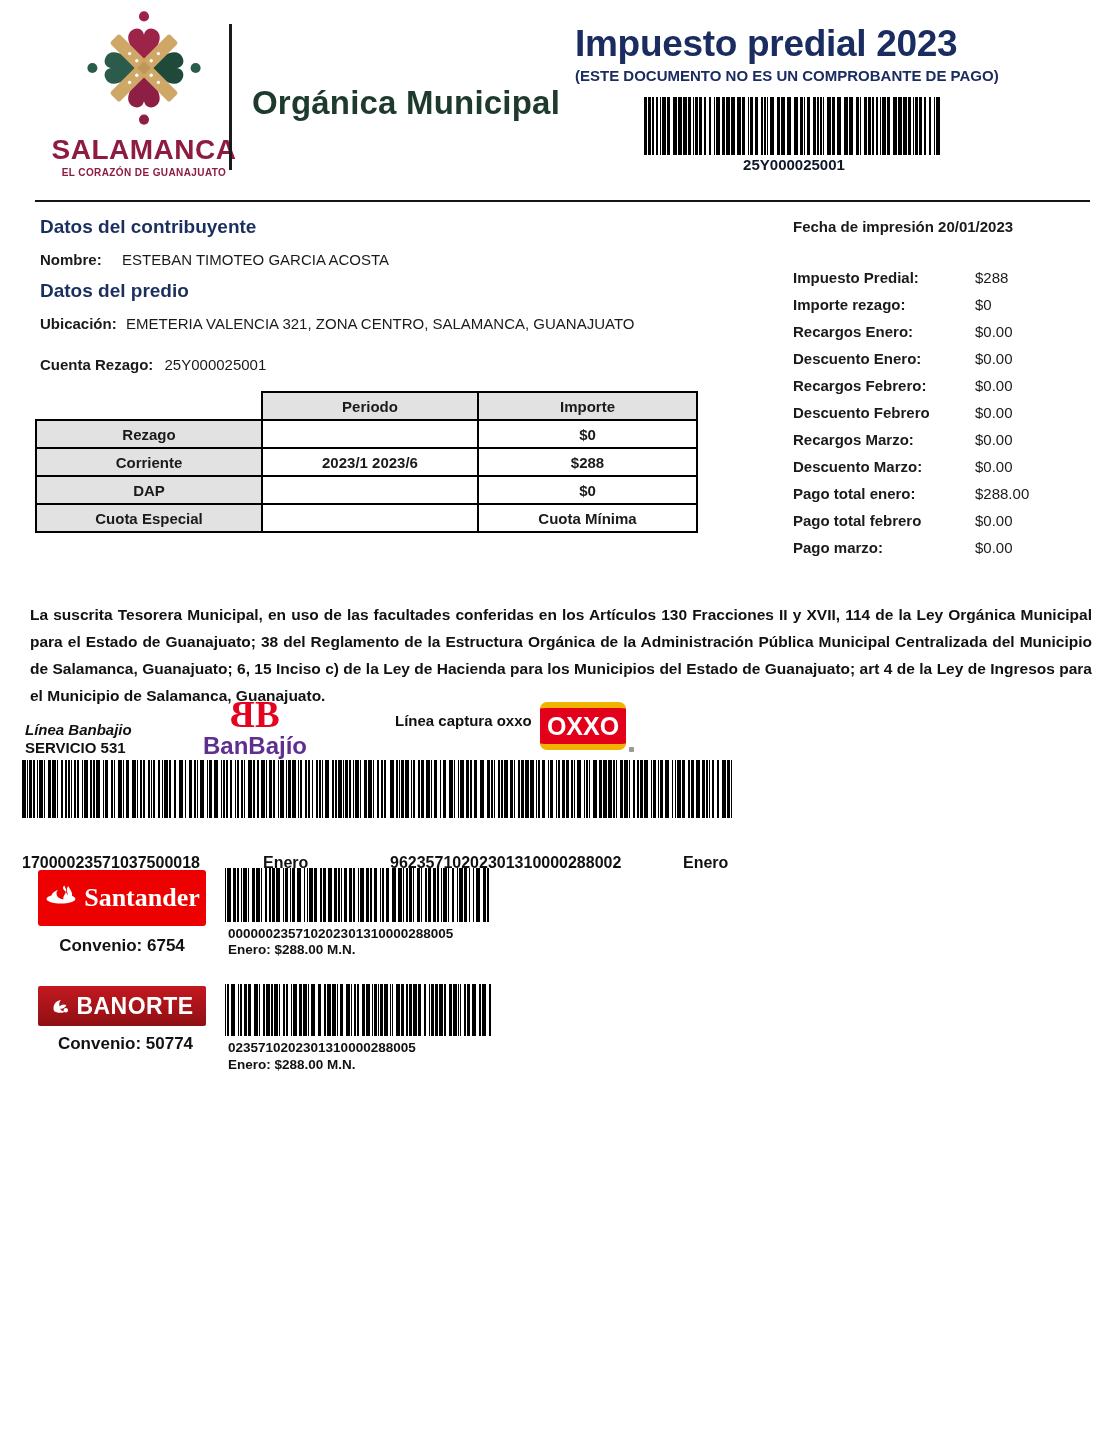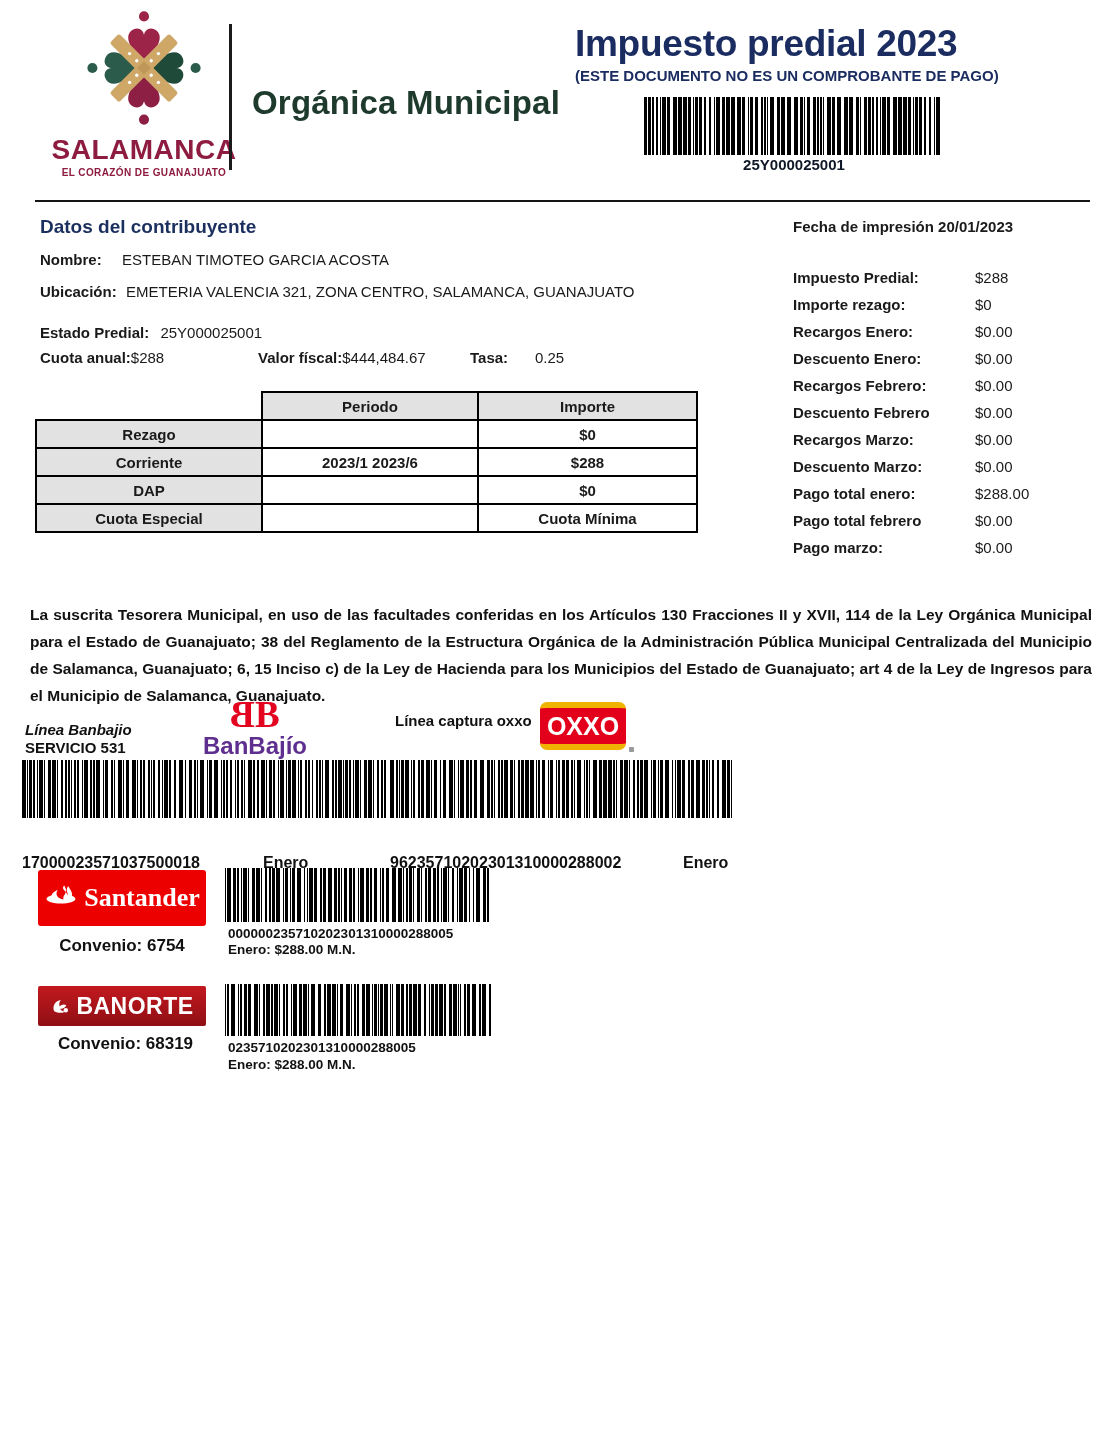--- a/index.html
+++ b/index.html
@@ -269,37 +269,32 @@
 
   <div class="abs left-col">
     <div class="sec-title">Datos del contribuyente</div>
 
     <div class="frow">
       <span class="lab">Nombre:</span>
       <span>ESTEBAN TIMOTEO GARCIA ACOSTA</span>
     </div>
 
 
+    <div class="sec-title" style="margin-top:10px;">Datos del predio</div>
 
     <div class="frow">
       <span class="lab" style="width:86px;">Ubicación:</span>
       <span>EMETERIA VALENCIA 321, ZONA CENTRO, SALAMANCA, GUANAJUATO</span>
     </div>
 
     <div class="acct-row">
-      <span class="b">Estado Predial:</span>
+      <span class="b">Cuenta Rezago:</span>
       <span style="margin-left:7px;">25Y000025001</span>
     </div>
 
-    <div class="fiscal-row">
-      <span class="fi1"><span class="b">Cuota anual:</span><span>$288</span></span>
-      <span class="fi2"><span class="b">Valor físcal:</span><span>$444,484.67</span></span>
-      <span class="fi3 b">Tasa:</span>
-      <span class="fi4">0.25</span>
-    </div>
 
     <table class="breakdown">
       <tbody>
           <tr class="hd">
         <td class="c1 ghost"></td>
         <td class="c2">Periodo</td>
         <td class="c3">Importe</td>
       </tr>
       <tr>
         <td class="c1">Rezago</td>
@@ -891,21 +886,21 @@
   <span class="abs small-num" style="left:228px;top:926px;">000000235710202301310000288005</span>
   <span class="abs small-num" style="left:228px;top:942px;">Enero: $288.00 M.N.</span>
 
   <div class="abs banorte-logo">
     <svg width="22" height="22" viewBox="0 0 22 22">
       <path fill="#ffffff" d="M4 16C2.2 10.5 5.6 5.5 10.8 5c-1.8 2.6-2 4.6-1 6.4 1.8-1.9 4.6-2.6 6.6-1-1 1.9-3.6 3.4-6.3 3.4 1 1.7 2.8 2.6 4.8 2.6-3.6 2.6-8.6 1.3-10.9-.4z"></path>
       <circle cx="15.8" cy="15.2" r="2.2" fill="#ffffff"></circle>
     </svg>
     <span class="banorte-text">BANORTE</span>
   </div>
-  <div class="abs convenio" style="left:38px;top:1034px;width:175px;">Convenio: 68319</div>
+  <div class="abs convenio" style="left:38px;top:1034px;width:175px;">Convenio: 50774</div>
 
   <div class="abs barcode" style="left:225px;top:984px;width:268px;height:52px;">
       <span style="width:1px"></span>
       <span class="g" style="width:1px"></span>
       <span style="width:2px"></span>
       <span class="g" style="width:2px"></span>
       <span style="width:4px"></span>
       <span class="g" style="width:3px"></span>
       <span style="width:1px"></span>
       <span class="g" style="width:1px"></span>

